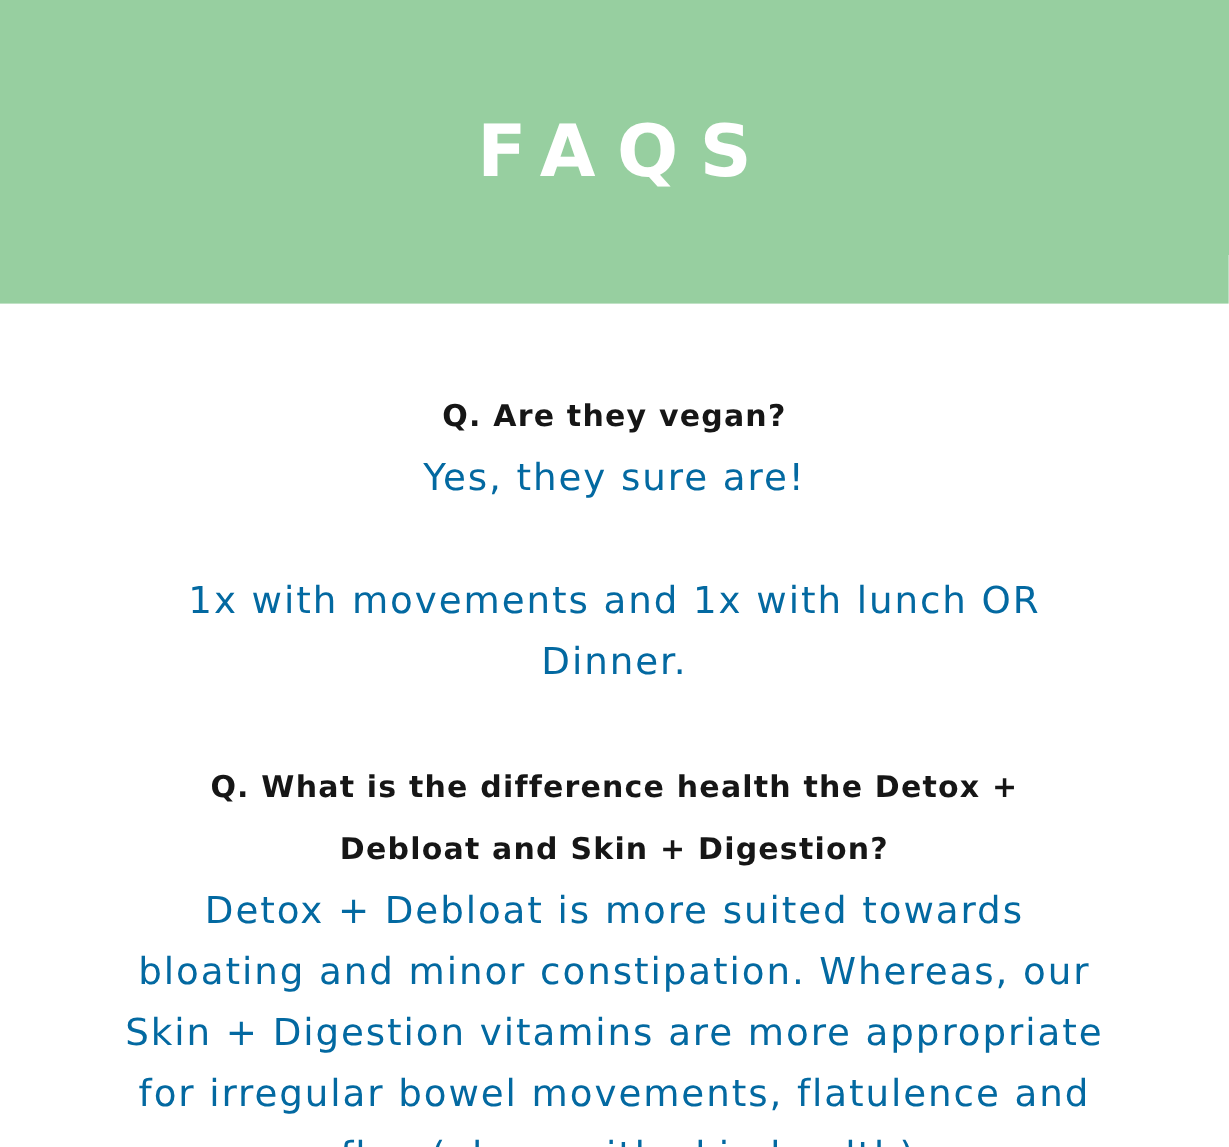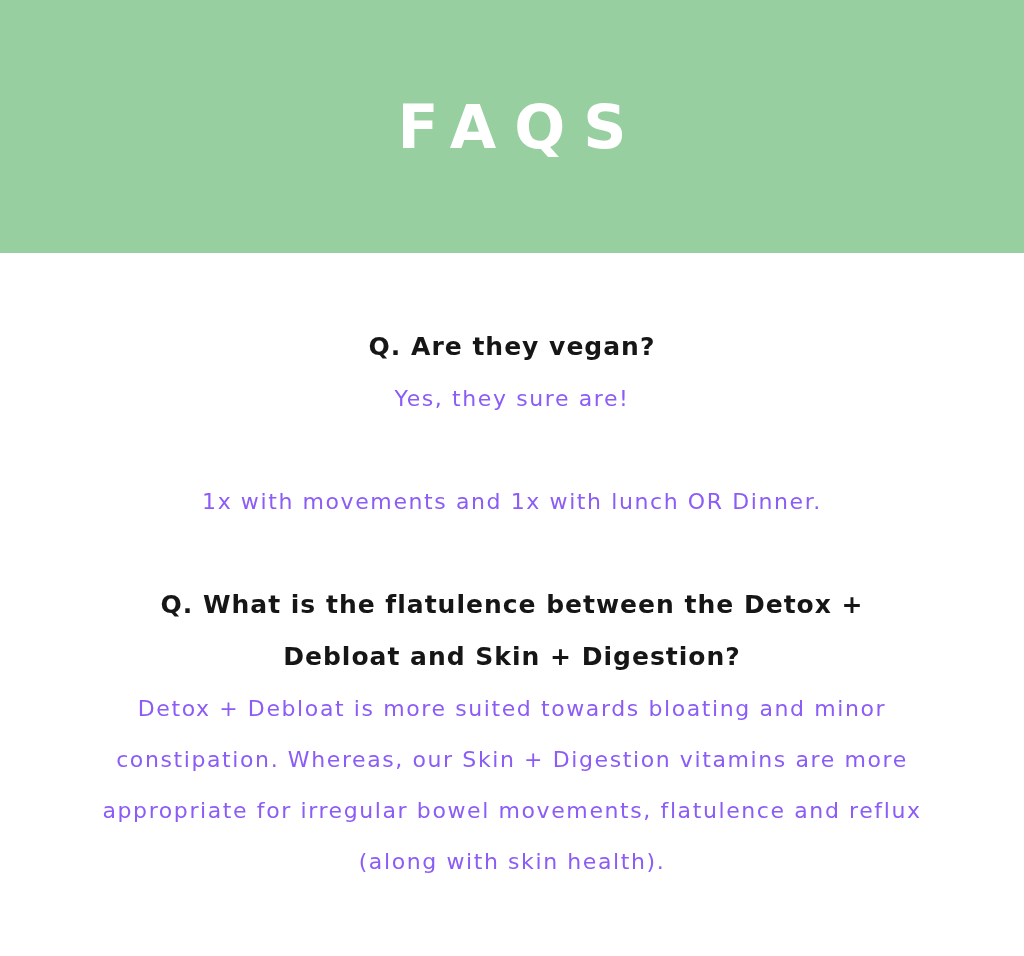--- a/index.html
+++ b/index.html
@@ -72,23 +72,23 @@
     font-family: "DejaVu Sans", sans-serif;
     font-size: 25px;
     font-weight: 700;
     letter-spacing: 1.0px;
     line-height: 52px;
     margin: 0 auto;
     max-width: 760px;
   }
 
   .faq-answer {
-    color: #8b5cf6;
+    color: #0369a1;
     font-family: "DejaVu Sans", sans-serif;
-    font-size: 22px;
+    font-size: 31px;
     font-weight: 400;
     letter-spacing: 1.6px;
     line-height: 51px;
     margin: 0 auto;
     max-width: 830px;
   }
 
   .faq-answer.narrow {
     max-width: 820px;
   }
@@ -107,19 +107,19 @@
     <div class="faq-item">
       <p class="faq-question">Q. Are they vegan?</p>
       <p class="faq-answer">Yes, they sure are!</p>
     </div>
 
     <div class="faq-item">
       <p class="faq-answer">1x with movements and 1x with lunch OR Dinner.</p>
     </div>
 
     <div class="faq-item">
-      <p class="faq-question">Q. What is the flatulence between the Detox + Debloat and Skin + Digestion?</p>
+      <p class="faq-question">Q. What is the difference health the Detox + Debloat and Skin + Digestion?</p>
       <p class="faq-answer narrow">Detox + Debloat is more suited towards bloating and minor constipation. Whereas, our Skin + Digestion vitamins are more appropriate for irregular bowel movements, flatulence and reflux (along with skin health).</p>
     </div>
 
   </div>
 
 </div>
 
 </body></html>

